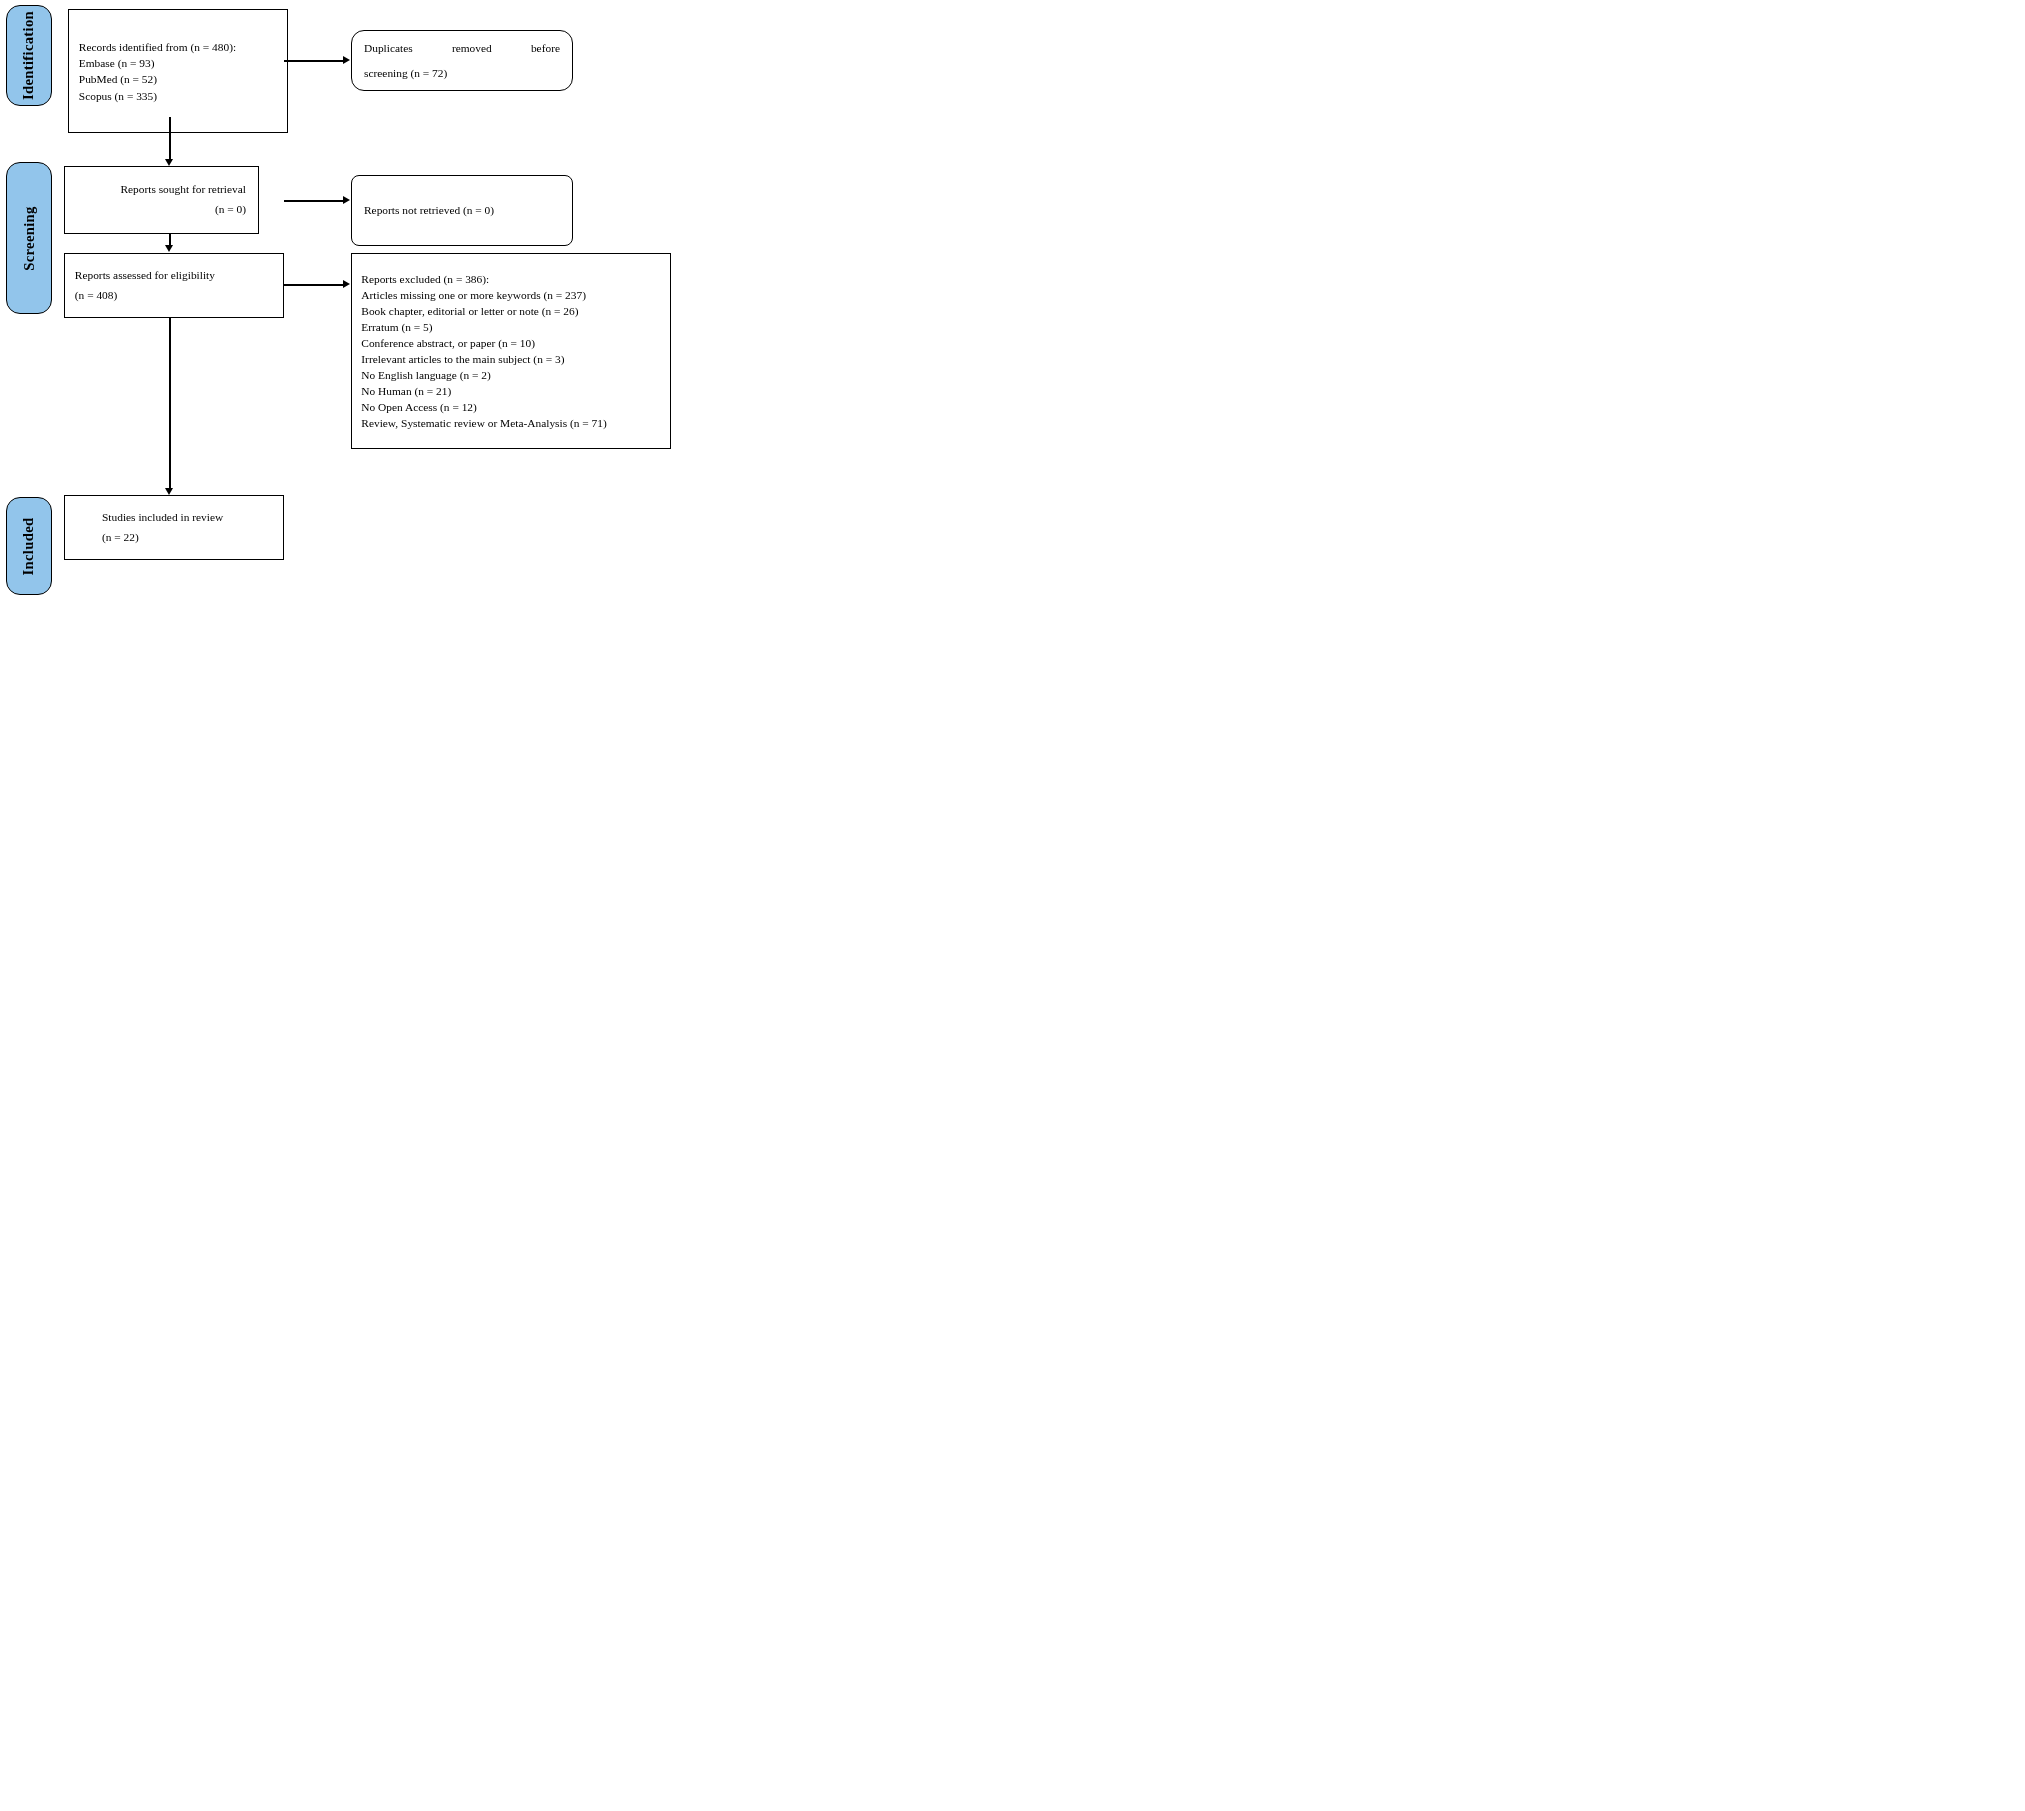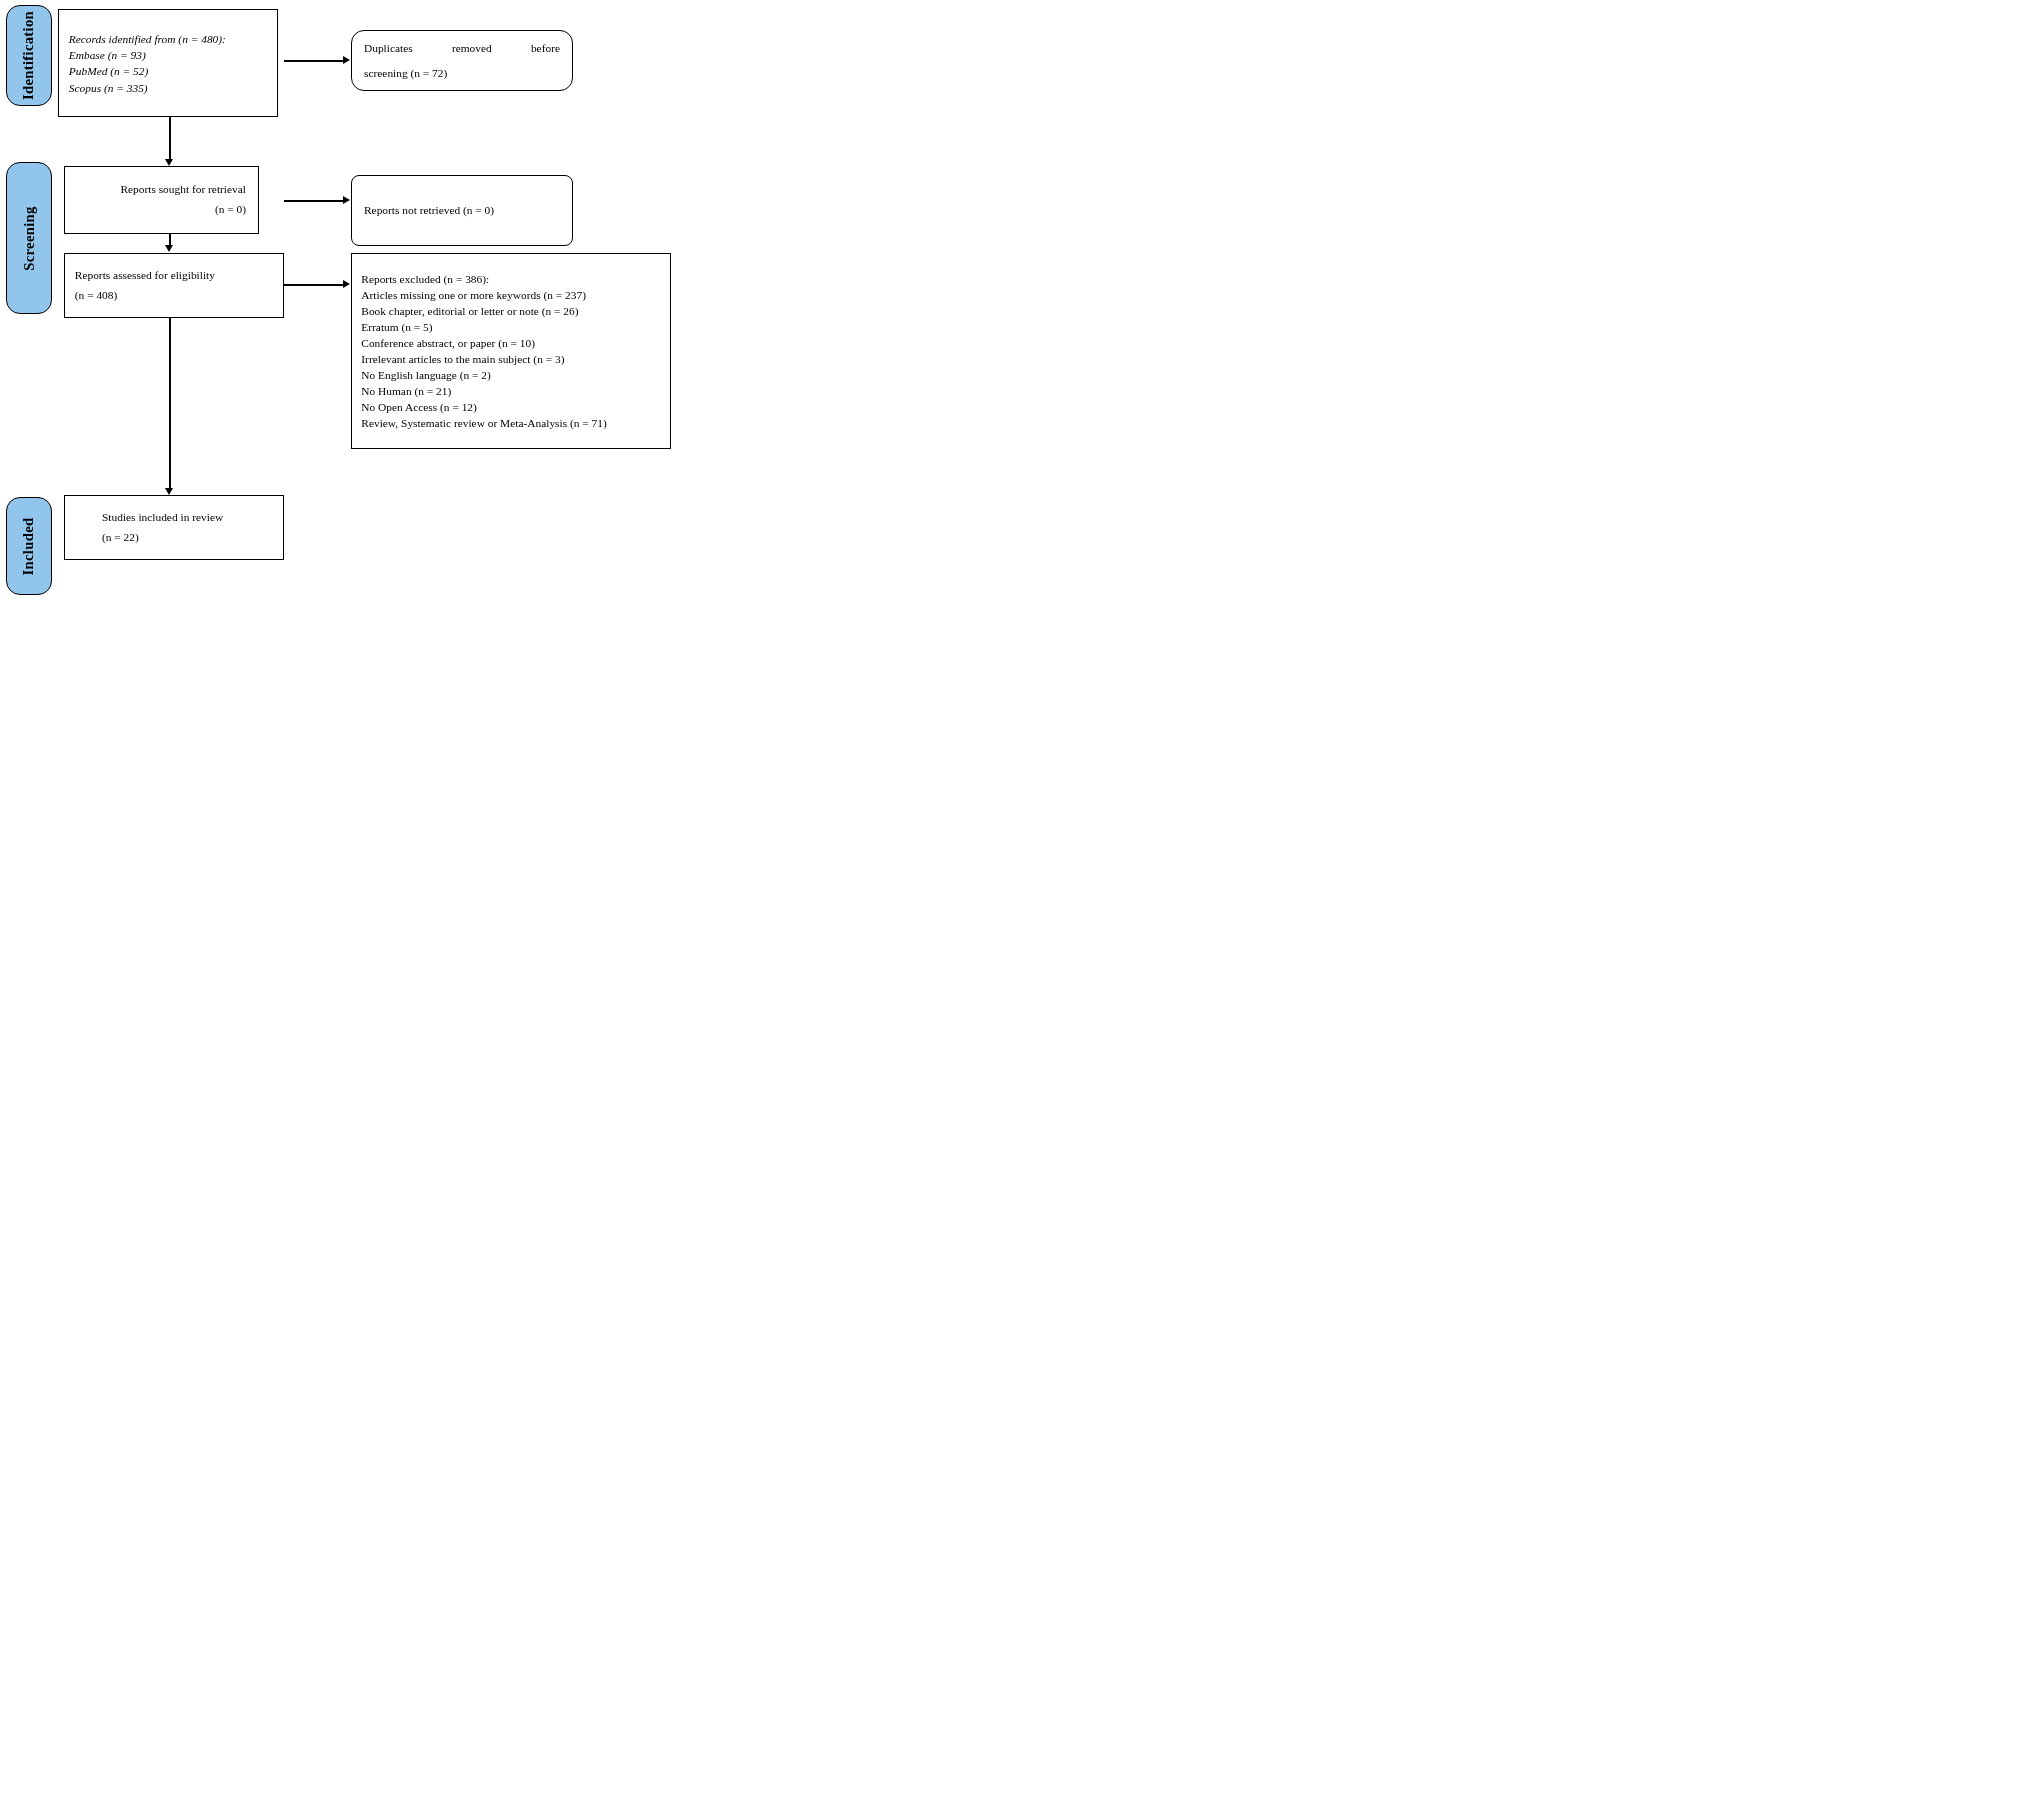--- a/index.html
+++ b/index.html
@@ -49,21 +49,21 @@
     box-sizing: border-box;
     display: flex;
     flex-direction: column;
     justify-content: center;
     font-size: 11.4px;
     line-height: 17px;
     padding: 3.3px 12px 3.3px 9.8px;
   }
   .fbox .line { white-space: nowrap; }
 
-  .box-records        { left: 58px; top: 9.3px;  width: 220px; height: 108px; line-height: 16.3px; font-style: italic; }
+  .box-records        { left: 68px; top: 9.3px;  width: 220px; height: 124px; line-height: 16.3px; }
   .box-duplicates     { left: 351px; top: 30px;  width: 222px; height: 61px; line-height: 25px; padding-left: 12px; border-radius: 13px; }
   .box-sought         { left: 64px; top: 166px; width: 195px; height: 68px; line-height: 19.6px; text-align: right; }
   .box-not-retrieved  { left: 351px; top: 175px; width: 222px; height: 71px;  padding-left: 12px; border-radius: 8px; }
   .box-assessed       { left: 64px; top: 253px; width: 220px; height: 65px; line-height: 19.6px; }
   .box-excluded       { left: 351px; top: 253px; width: 320px; height: 196px; line-height: 16px; padding-left: 9.3px; justify-content: center; }
   .box-included       { left: 64px; top: 495px; width: 220px; height: 65px; line-height: 19.6px; padding-left: 37px; }
 
   
   .box-duplicates .line:first-child {
     text-align: justify;

